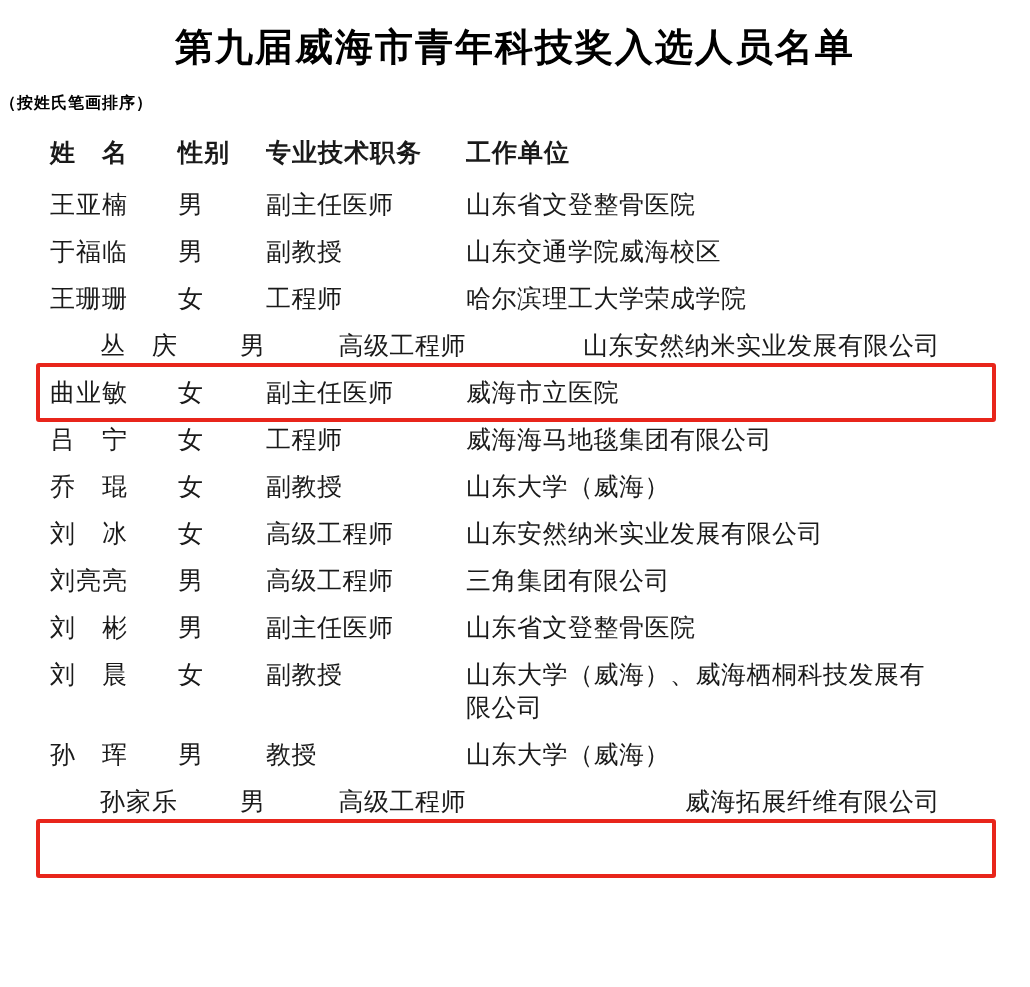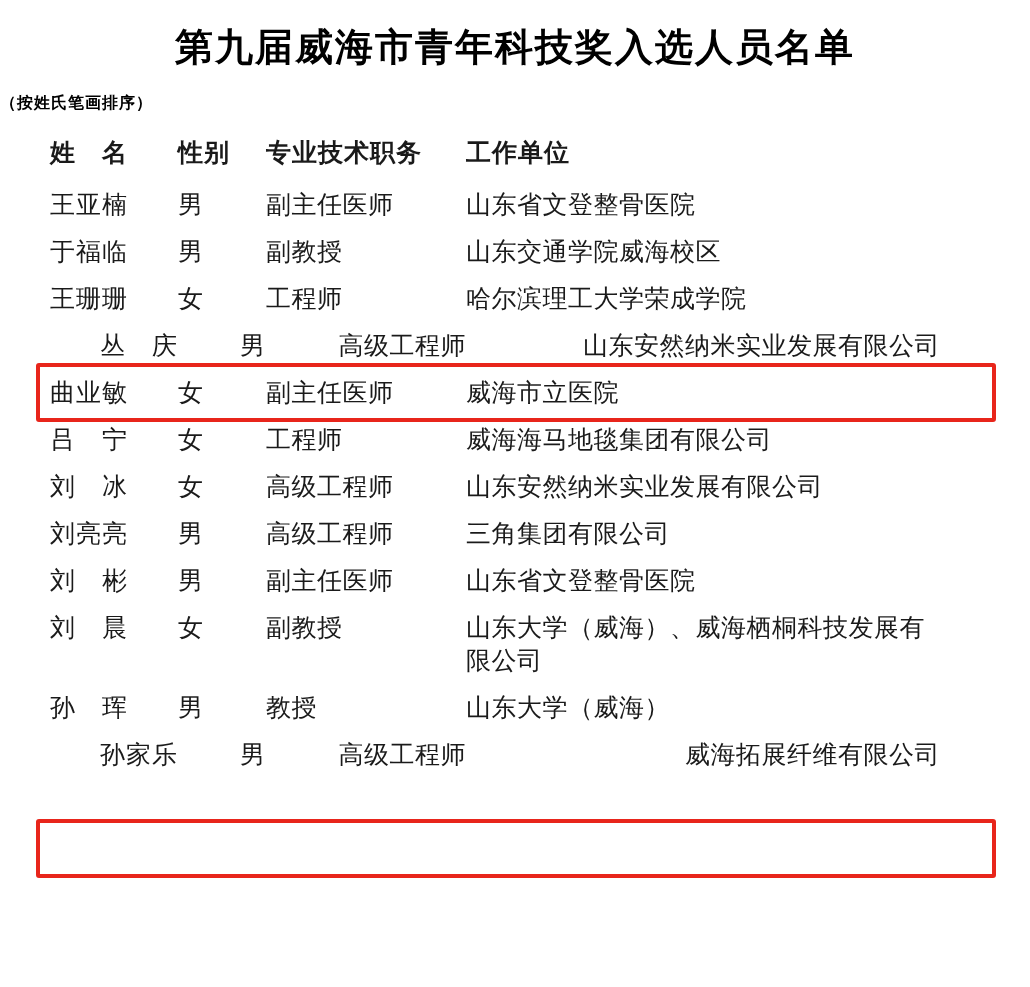--- a/index.html
+++ b/index.html
@@ -159,20 +159,26 @@
             <td class="cell-title">副主任医师</td>
             <td class="cell-org">威海市立医院</td>
           </tr>
           <tr>
             <td class="cell-name"><span class="name-3">吕　宁</span></td>
             <td class="cell-gender">女</td>
             <td class="cell-title">工程师</td>
             <td class="cell-org">威海海马地毯集团有限公司</td>
           </tr>
           <tr>
+            <td class="cell-name"><span class="name-3">乔　琨</span></td>
+            <td class="cell-gender">女</td>
+            <td class="cell-title">副教授</td>
+            <td class="cell-org">山东大学（威海）</td>
+          </tr>
+          <tr>
             <td class="cell-name"><span class="name-3">刘　冰</span></td>
             <td class="cell-gender">女</td>
             <td class="cell-title">高级工程师</td>
             <td class="cell-org">山东安然纳米实业发展有限公司</td>
           </tr>
           <tr>
             <td class="cell-name"><span class="name-3">刘亮亮</span></td>
             <td class="cell-gender">男</td>
             <td class="cell-title">高级工程师</td>
             <td class="cell-org">三角集团有限公司</td>

